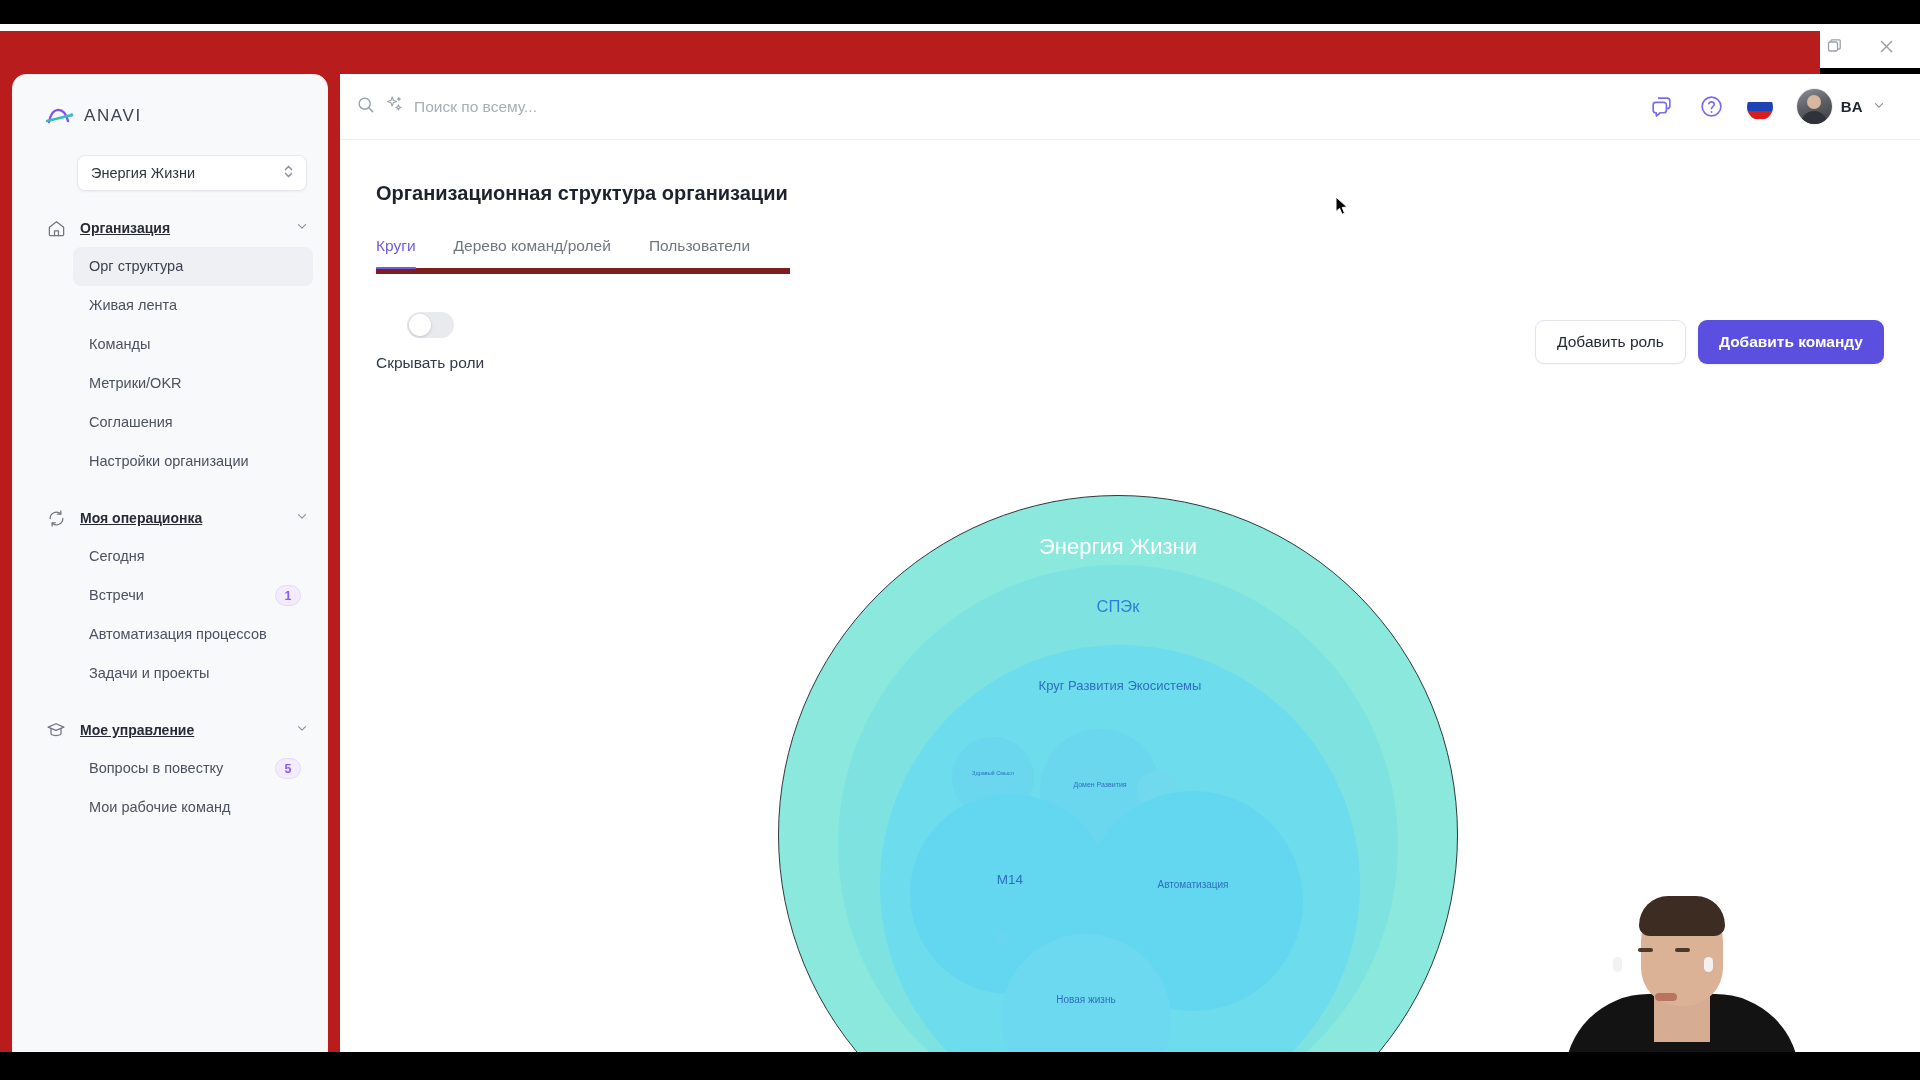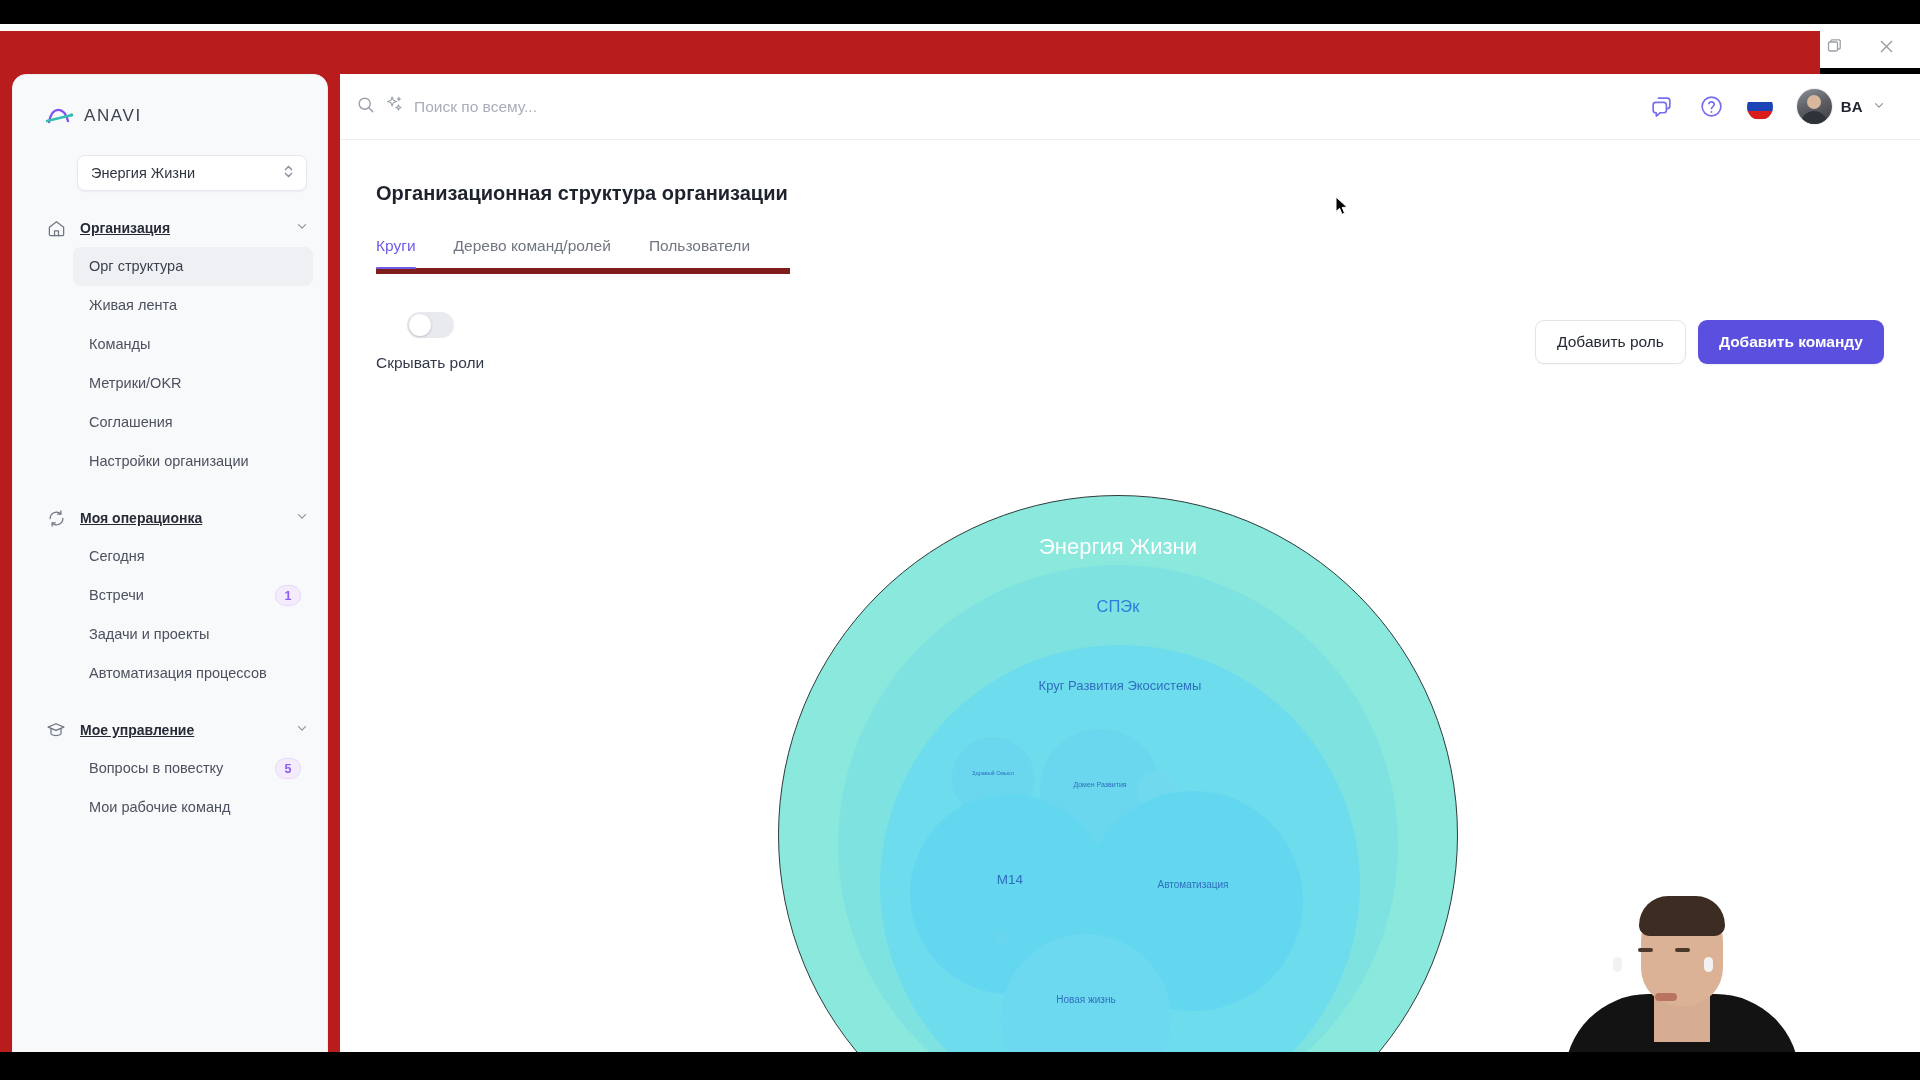--- a/index.html
+++ b/index.html
@@ -535,24 +535,24 @@
     </div>
     <div class="nav-gap-sm"></div>
     <div class="nav-item">
       <span class="nav-item-label">Сегодня</span>
     </div>
     <div class="nav-item">
       <span class="nav-item-label">Встречи</span>
       <span class="nav-badge">1</span>
     </div>
     <div class="nav-item">
+      <span class="nav-item-label">Автоматизация процессов</span>
+    </div>
+    <div class="nav-item">
       <span class="nav-item-label">Задачи и проекты</span>
-    </div>
-    <div class="nav-item">
-      <span class="nav-item-label">Автоматизация процессов</span>
     </div>
 
     <div class="nav-group-head">
       <span class="nav-group-icon">
         <svg width="20" height="20" viewBox="0 0 24 24" fill="none" stroke="#6f7683" stroke-width="1.5" stroke-linecap="round" stroke-linejoin="round">
           <path d="M2.5 8.5L12 4.5l9.5 4L12 12.5z"></path>
           <path d="M6 10.6V16c0 1.4 2.7 2.6 6 2.6s6-1.2 6-2.6v-5.4"></path>
         </svg>
       </span>
       <span class="nav-group-title">Мое управление</span>

